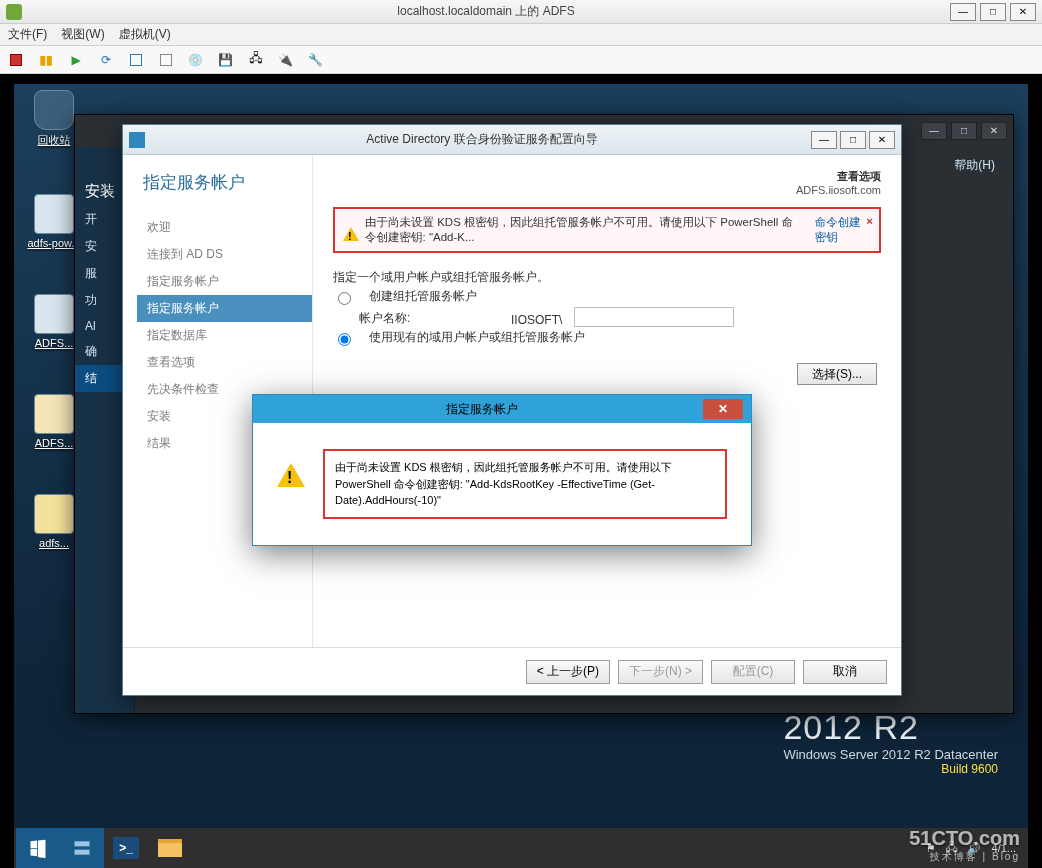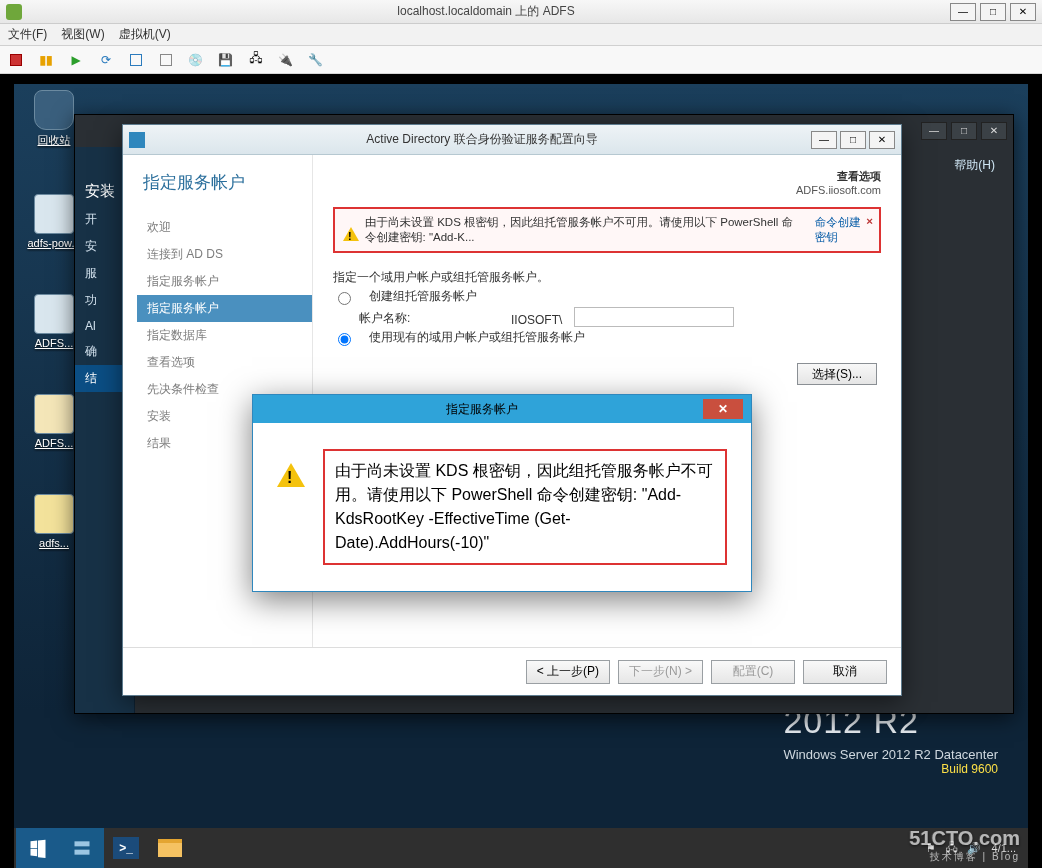--- a/index.html
+++ b/index.html
@@ -23,21 +23,21 @@
   .rdp-outer { position:absolute; top:74px; left:0; right:0; bottom:0; background:#000; padding:10px 14px 0 14px; }
   .rdp-desktop { position:relative; width:100%; height:100%; background:#1a4a6e; overflow:hidden;}
   .desktop-gradient { position:absolute; inset:0; background:linear-gradient(180deg,#1b3f5c 0%, #0e2438 80%);}
   .desk-icon { position:absolute; width:68px; text-align:center; color:#fff; font-size:11px; text-shadow:0 1px 2px #000;text-decoration:underline;}
   .desk-icon .ico { width:40px;height:40px; margin:0 auto 3px; background:#d9e6ee; border:1px solid #6b8aa0; border-radius:4px;}
   .desk-icon.bin .ico{ background:#3a5f7d; border-radius:8px 8px 12px 12px; }
   .desk-icon.cert .ico{ background:#f4e6b8; }
 
   .brand { position:absolute; right:30px; bottom:92px; color:#e8eef3; font-family:"Segoe UI Light","Segoe UI",sans-serif;}
   .brand .big{font-size:34px; font-weight:300; letter-spacing:1px;}
-  .brand .line2 { text-align:left; font-size:13px; color:#cfd8df; margin-top:6px;}
+  .brand .line2 { text-align:left; font-size:13px; color:#cfd8df; }
   .brand .line3 { text-align:right; font-size:12px; color:#fde047;}
 
   
   .taskbar { position:absolute; left:0; right:0; bottom:0; height:40px; background:#2f2f2f; display:flex; align-items:center; padding:0 2px; }
   .tb-btn { width:44px; height:40px; display:flex;align-items:center;justify-content:center;}
   .tb-start { background:#1a5a8a; }
   .tb-btn svg { width:20px;height:20px; }
   .tb-right { margin-left:auto; display:flex; align-items:center; gap:10px; padding-right:10px; color:#ddd; font-size:11px;}
   .tb-time {text-align:right; line-height:1.1;}
 
@@ -83,21 +83,21 @@
 
   .wiz-footer{height:48px; border-top:1px solid #ddd; display:flex; align-items:center; justify-content:flex-end; padding:0 14px; gap:8px;}
   .dlg-btn{min-width:84px; height:24px; border:1px solid #9a9fa3; background:linear-gradient(#f9f9f9,#e6e6e6); font-size:12px; padding:0 10px;}
   .dlg-btn:disabled{color:#9a9a9a;}
 
   
   .msgbox { position:absolute; top:310px; left:238px; width:500px; background:#fff; border:1px solid #2f87bd; box-shadow:0 8px 30px rgba(0,0,0,.5);}
   .msgbox-title { height:28px; background:#2fa3d9; color:#000; display:flex; align-items:center; padding:0 8px; font-size:12px;}
   .msgbox-title .t{flex:1; text-align:center; font-weight:500;}
   .msgbox-title .cls{width:40px;height:20px;background:#c94f3e;color:#fff;display:flex;align-items:center;justify-content:center;font-weight:bold;}
-  .msgbox-body { padding:26px 24px; display:flex; gap:14px; font-size:16px;}
+  .msgbox-body { padding:26px 24px; display:flex; gap:14px; font-size:11px;}
   .msgbox-body .ic{width:32px;height:32px; flex:none;}
   .msgbox-body .txtblk{border:2px solid #d33; padding:8px 10px; line-height:1.5;}
   .msgbox-foot { padding:10px 18px 18px; display:flex; justify-content:flex-end;}
   .msgbox-foot .dlg-btn{min-width:90px; border:1px solid #5e8db0;}
 
   
   .tri { width:0;height:0; border:8px solid transparent; border-bottom:14px solid #f4c20d; position:relative; display:inline-block;}
   .tri::after{content:"!"; position:absolute; top:3px; left:-3px; font-weight:bold; font-size:11px; color:#000;}
   .tri.lg{border-width:14px; border-bottom-width:24px;}
   .tri.lg::after{top:6px;left:-4px;font-size:16px;}

